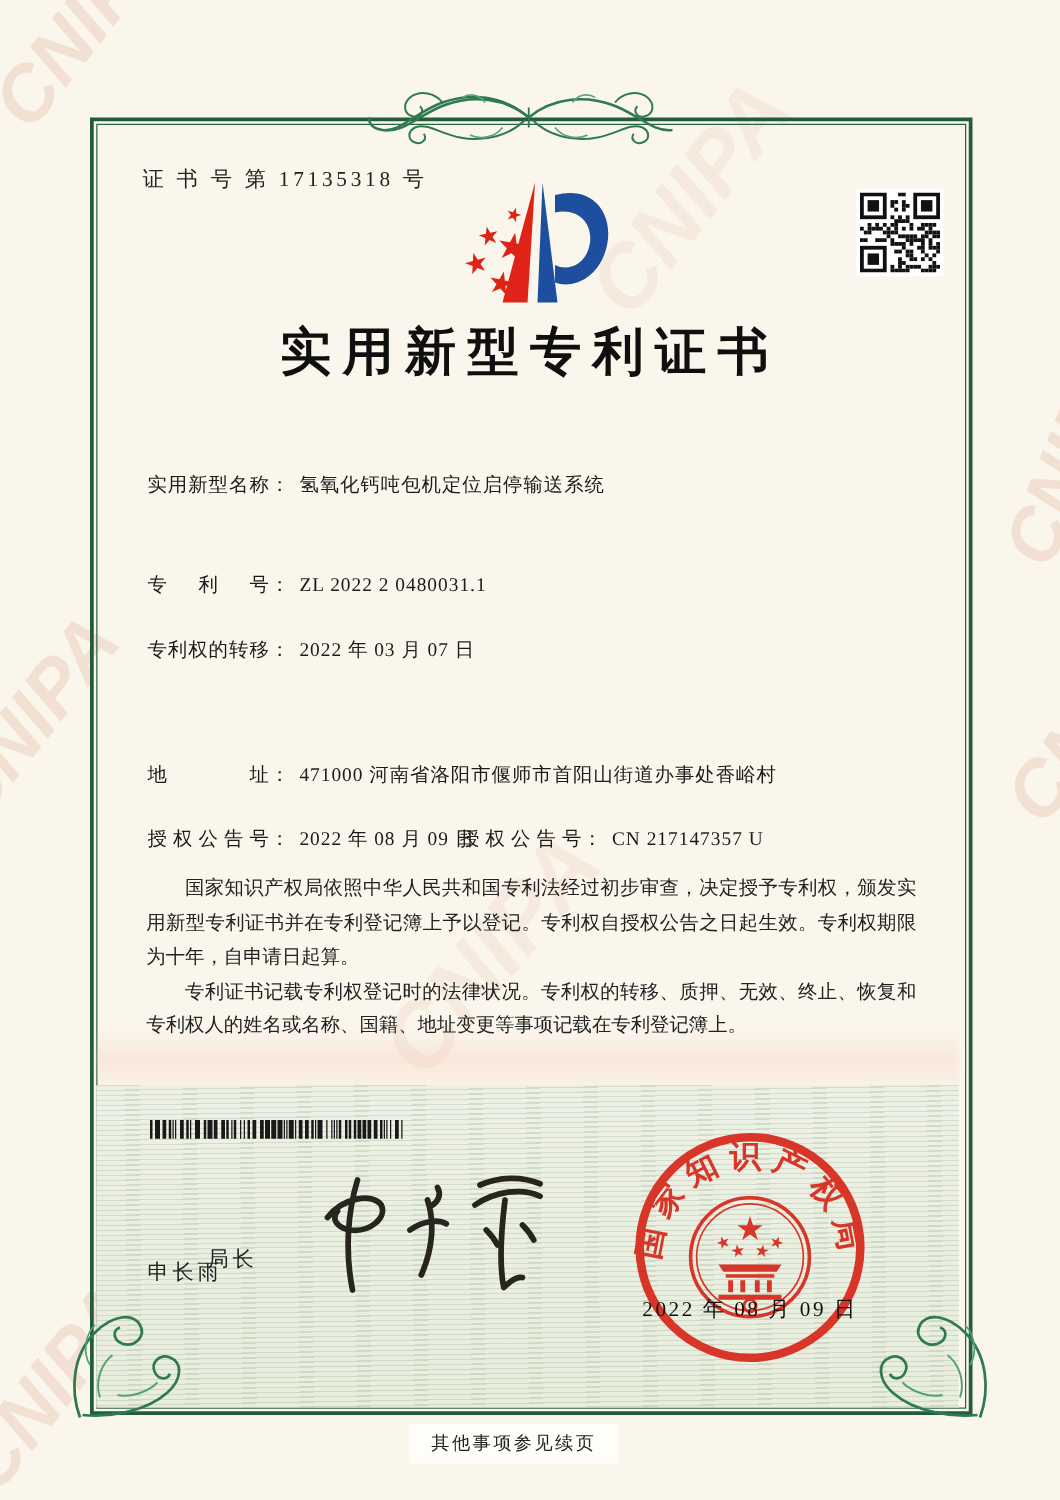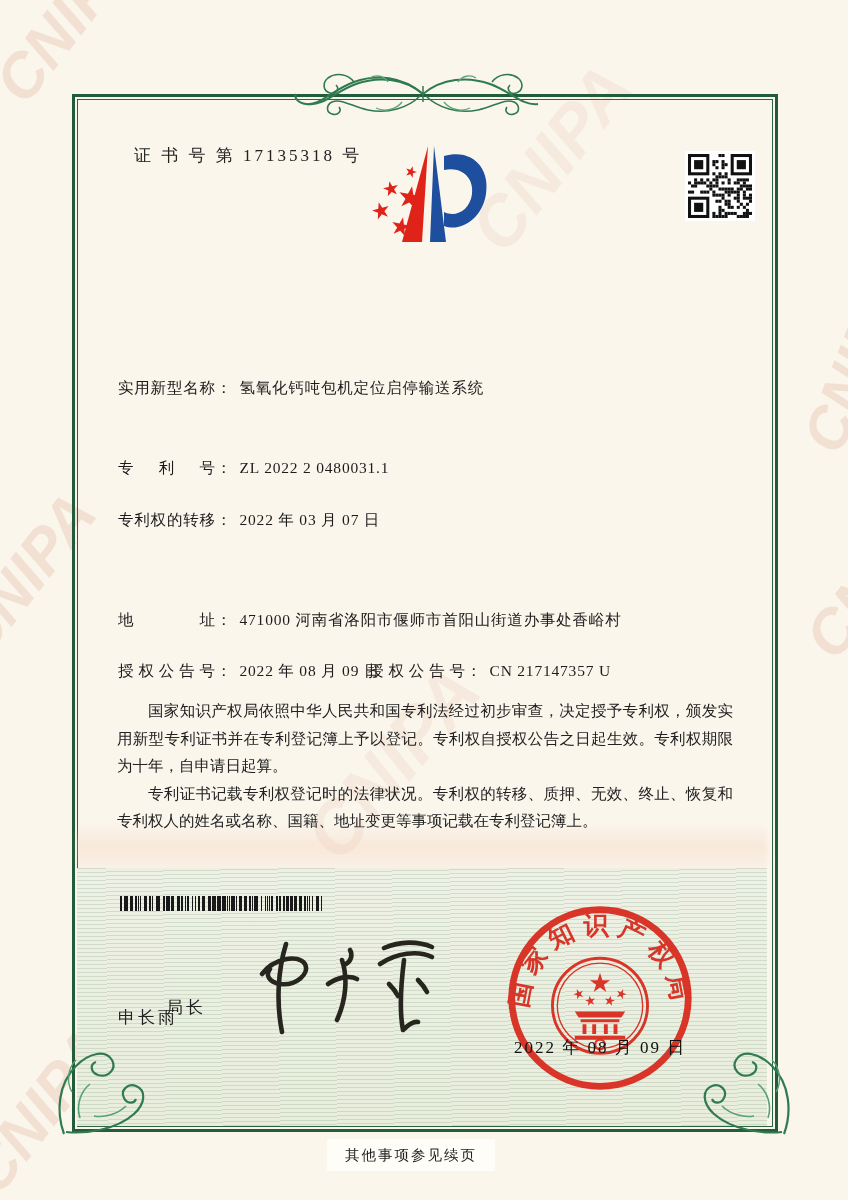--- a/index.html
+++ b/index.html
@@ -13,21 +13,21 @@
   .frame{position:absolute;left:72px;top:94px;width:700px;height:1032px;border:3px solid #235c3a;}
   .frame-inner{position:absolute;left:2px;top:2px;right:2px;bottom:2px;border:1px solid #2c6442;}
   .guilloche{position:absolute;left:77px;top:868px;width:690px;height:258px;
       background:
         repeating-linear-gradient(179deg, rgba(110,145,115,0.22) 0 1px, rgba(0,0,0,0) 1px 4px),
         linear-gradient(#eef1e5,#e8eddc);}
   .scanband{position:absolute;left:77px;top:824px;width:690px;height:46px;
       background:linear-gradient(rgba(243,206,186,0),rgba(243,206,186,0.35),rgba(243,206,186,0.10));
       filter:blur(2px);}
   
-  .cert-no{position:absolute;left:114px;top:144px;font-size:17px;letter-spacing:3px;color:#222;margin-left:20px;}
+  .cert-no{position:absolute;left:114px;top:132px;font-size:17px;letter-spacing:3px;color:#222;}
   .logo{position:absolute;left:358px;top:138px;}
   .qr{position:absolute;left:685px;top:151px;width:64px;height:64px;background:#fff;padding:3px;}
   .title{position:absolute;left:0;top:254px;width:100%;text-align:center;
          font-size:41px;font-weight:bold;letter-spacing:9px;color:#0f0f0f;}
   
   .row{position:absolute;left:118px;font-size:15.5px;white-space:nowrap;}
   .f-label{display:inline-block;width:97px;text-align:justify;text-align-last:justify;color:#1a1a1a;}
   .f-colon{display:inline-block;margin:0 8px 0 1px;}
   .f-value{letter-spacing:0.8px;}
   .row2{position:absolute;font-size:15.5px;white-space:nowrap;}
@@ -254,20 +254,21 @@
       <rect x="9" y="20" width="1" height="1" fill="#111"></rect>
       <rect x="10" y="20" width="1" height="1" fill="#111"></rect>
       <rect x="11" y="20" width="1" height="1" fill="#111"></rect>
       <rect x="12" y="20" width="1" height="1" fill="#111"></rect>
       <rect x="16" y="20" width="1" height="1" fill="#111"></rect>
       <rect x="17" y="20" width="1" height="1" fill="#111"></rect>
       <rect x="18" y="20" width="1" height="1" fill="#111"></rect>
       <rect x="19" y="20" width="1" height="1" fill="#111"></rect>
     </svg>
 
+  <div class="title">实用新型专利证书</div>
 
   <div class="row" style="top:378px;">
     <span class="f-label">实用新型名称</span><span class="f-colon">：</span><span class="f-value">氢氧化钙吨包机定位启停输送系统</span>
   </div>
   <div class="row" style="top:458px;">
     <span class="f-label">专利号</span><span class="f-colon">：</span><span class="f-value">ZL 2022 2 0480031.1</span>
   </div>
   <div class="row" style="top:510px;">
     <span class="f-label">专利权的转移</span><span class="f-colon">：</span><span class="f-value">2022 年 03 月 07 日</span>
   </div>

